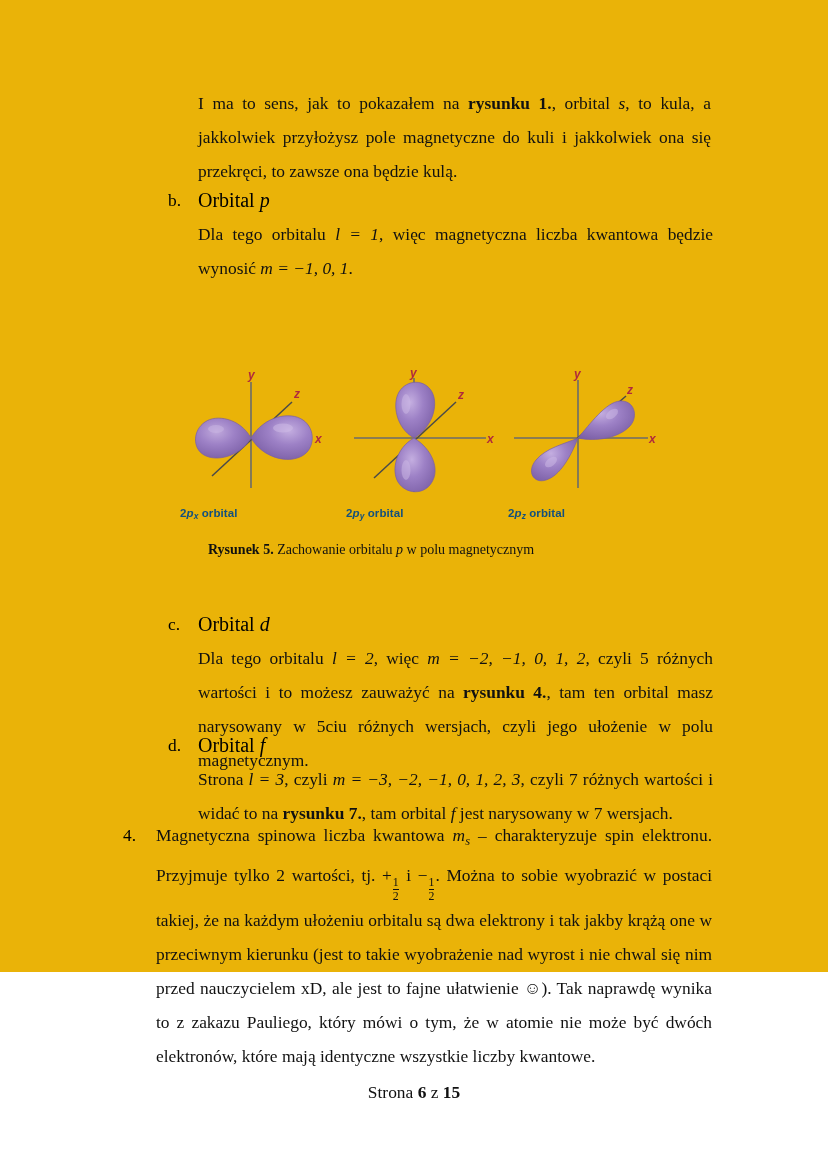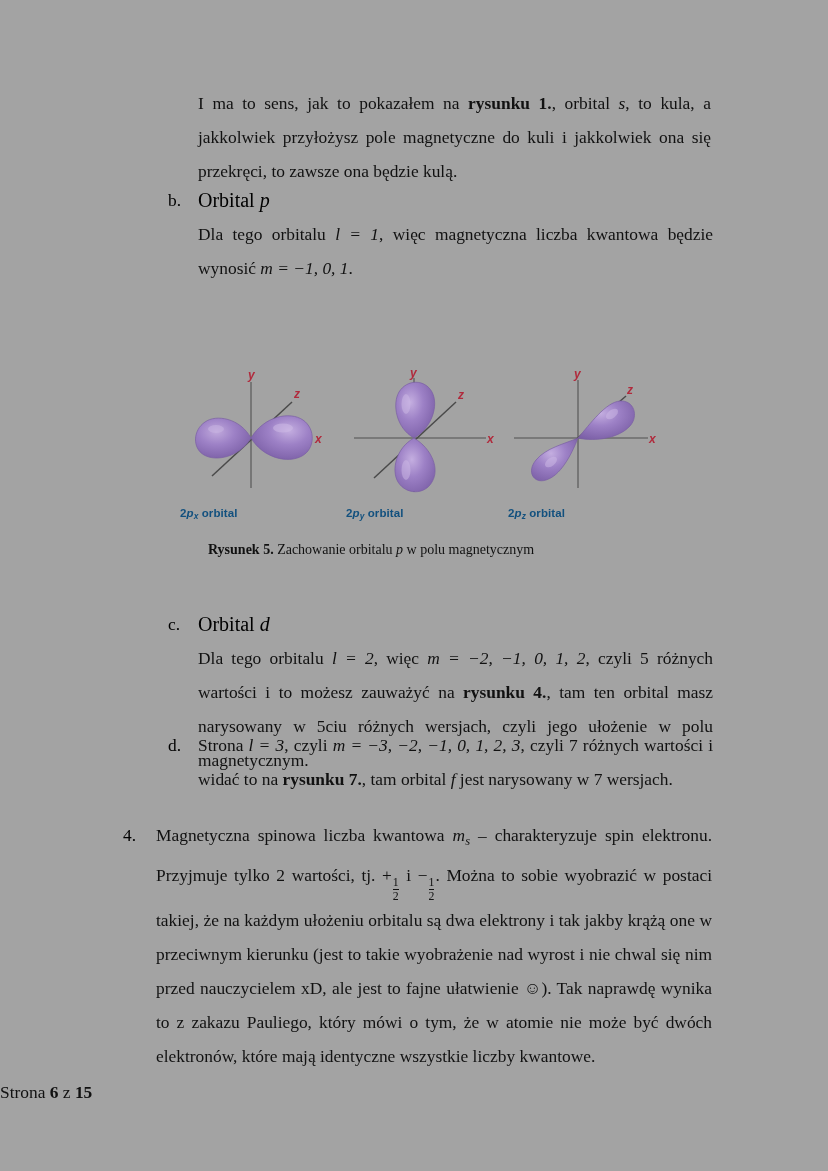--- a/index.html
+++ b/index.html
@@ -14,22 +14,22 @@
     position: relative;
     font-family: "Liberation Serif", "DejaVu Serif", serif;
     color: #000000;
     overflow: hidden;
   }
 
   .page {
     position: absolute;
     left: 0; top: 0;
     width: 828px;
-    height: 1171px;
-    background: #a3a3a3;
+    height: 972px;
+    background: #eab308;
   }
 
   
   .para {
     font-size: 17.4px;
     line-height: 34px;
     text-align: justify;
     text-justify: inter-word;
     color: #111;
   }
@@ -160,20 +160,21 @@
     line-height: 28px;
     color: #111;
   }
 
   
   #footer {
     position: absolute;
     left: 0;
     top: 1082px;
     width: 828px;
+    text-align: center;
     font-size: 17.4px;
     color: #111;
   }
 </style>
 </head>
 <body>
 
 <div class="page">
 
   <div id="block-intro" class="para">
@@ -301,20 +302,23 @@
           <span>Dla tego orbitalu </span><span class="mathit">l = 2</span><span>, więc </span><span class="mathit">m = −2, −1, 0, 1, 2</span><span>, czyli 5 różnych wartości i to możesz zauważyć na </span><span class="bd">rysunku 4.</span><span>, tam ten orbital masz narysowany w 5ciu różnych wersjach, czyli jego ułożenie w polu magnetycznym.</span>
         </div>
       </div>
     </div>
   </div>
 
   <div id="item-d">
     <div class="li-row">
       <div class="li-marker">d.</div>
       <div class="li-body">
+        <div class="li-head">
+          <span>Orbital </span><span class="mathit">f</span>
+        </div>
         <div class="para">
           <span>Strona  </span><span class="mathit">l = 3</span><span>,  czyli  </span><span class="mathit">m = −3, −2, −1, 0, 1, 2, 3</span><span>,  czyli  7  różnych  wartości i widać to na </span><span class="bd">rysunku 7.</span><span>, tam orbital </span><span class="mathit">f</span><span> jest narysowany w 7 wersjach.</span>
         </div>
       </div>
     </div>
   </div>
 
   <div id="item-4">
     <div class="li-row">
       <div class="li-marker">4.</div>

